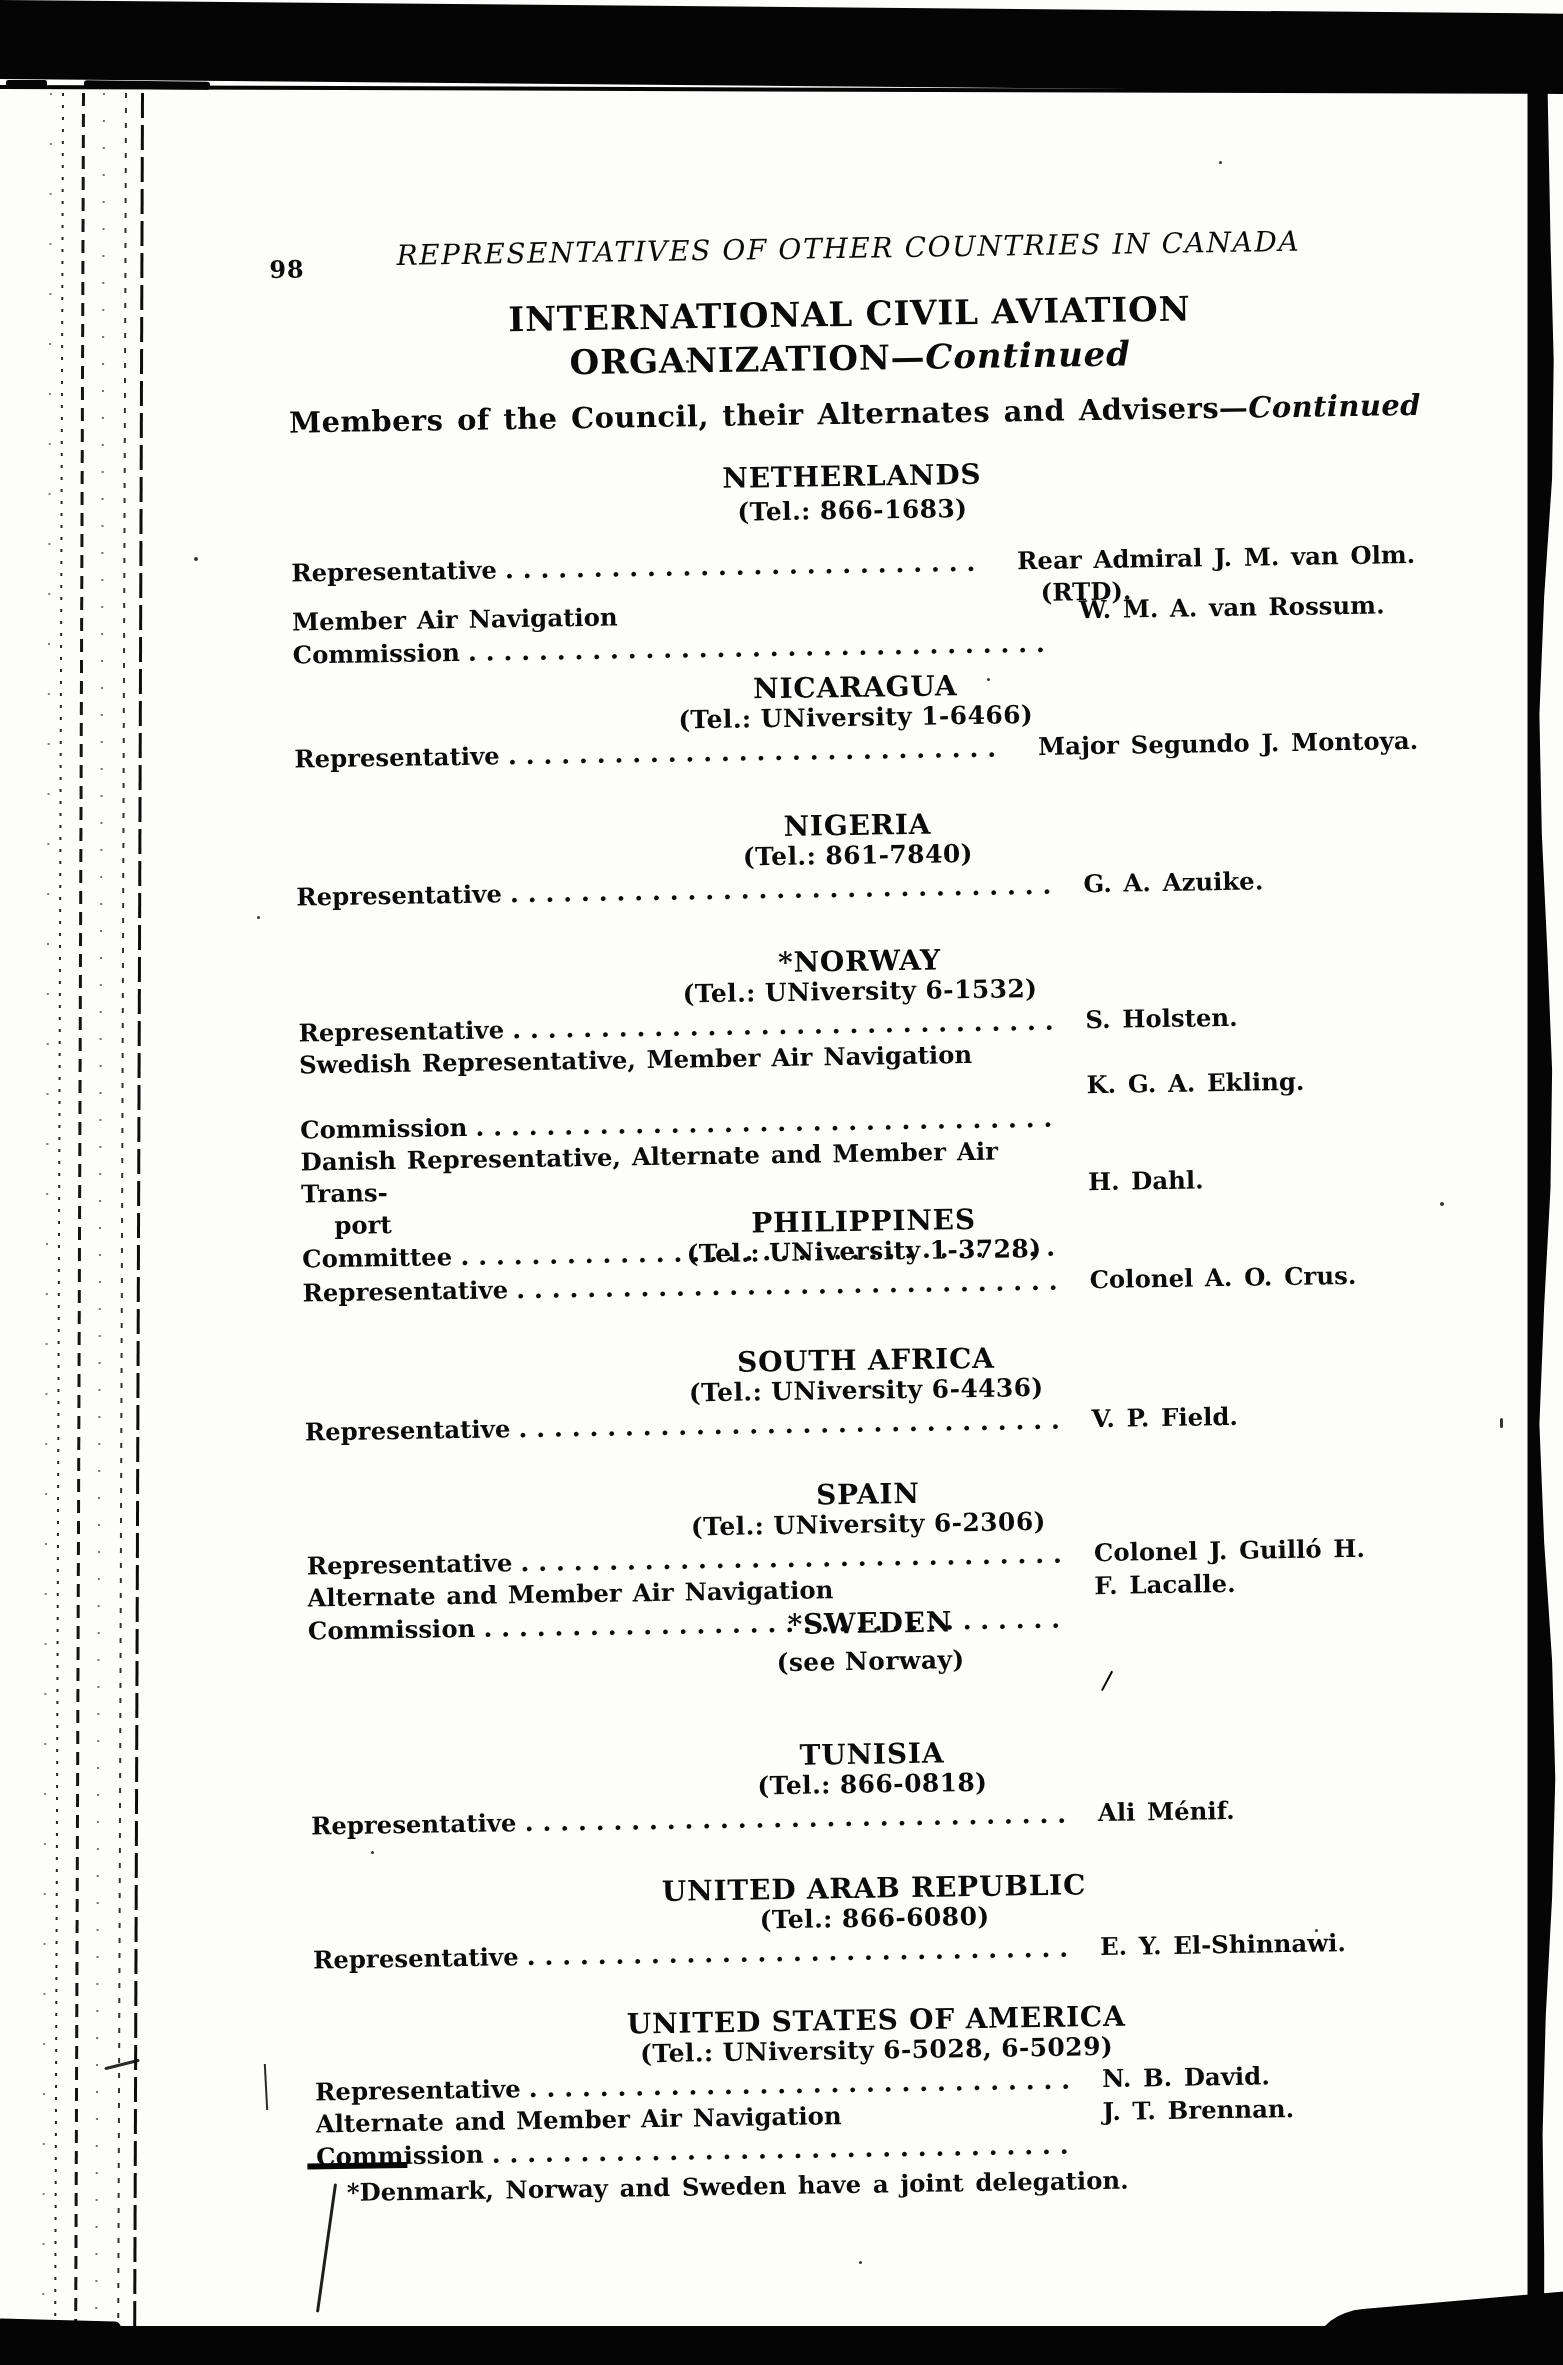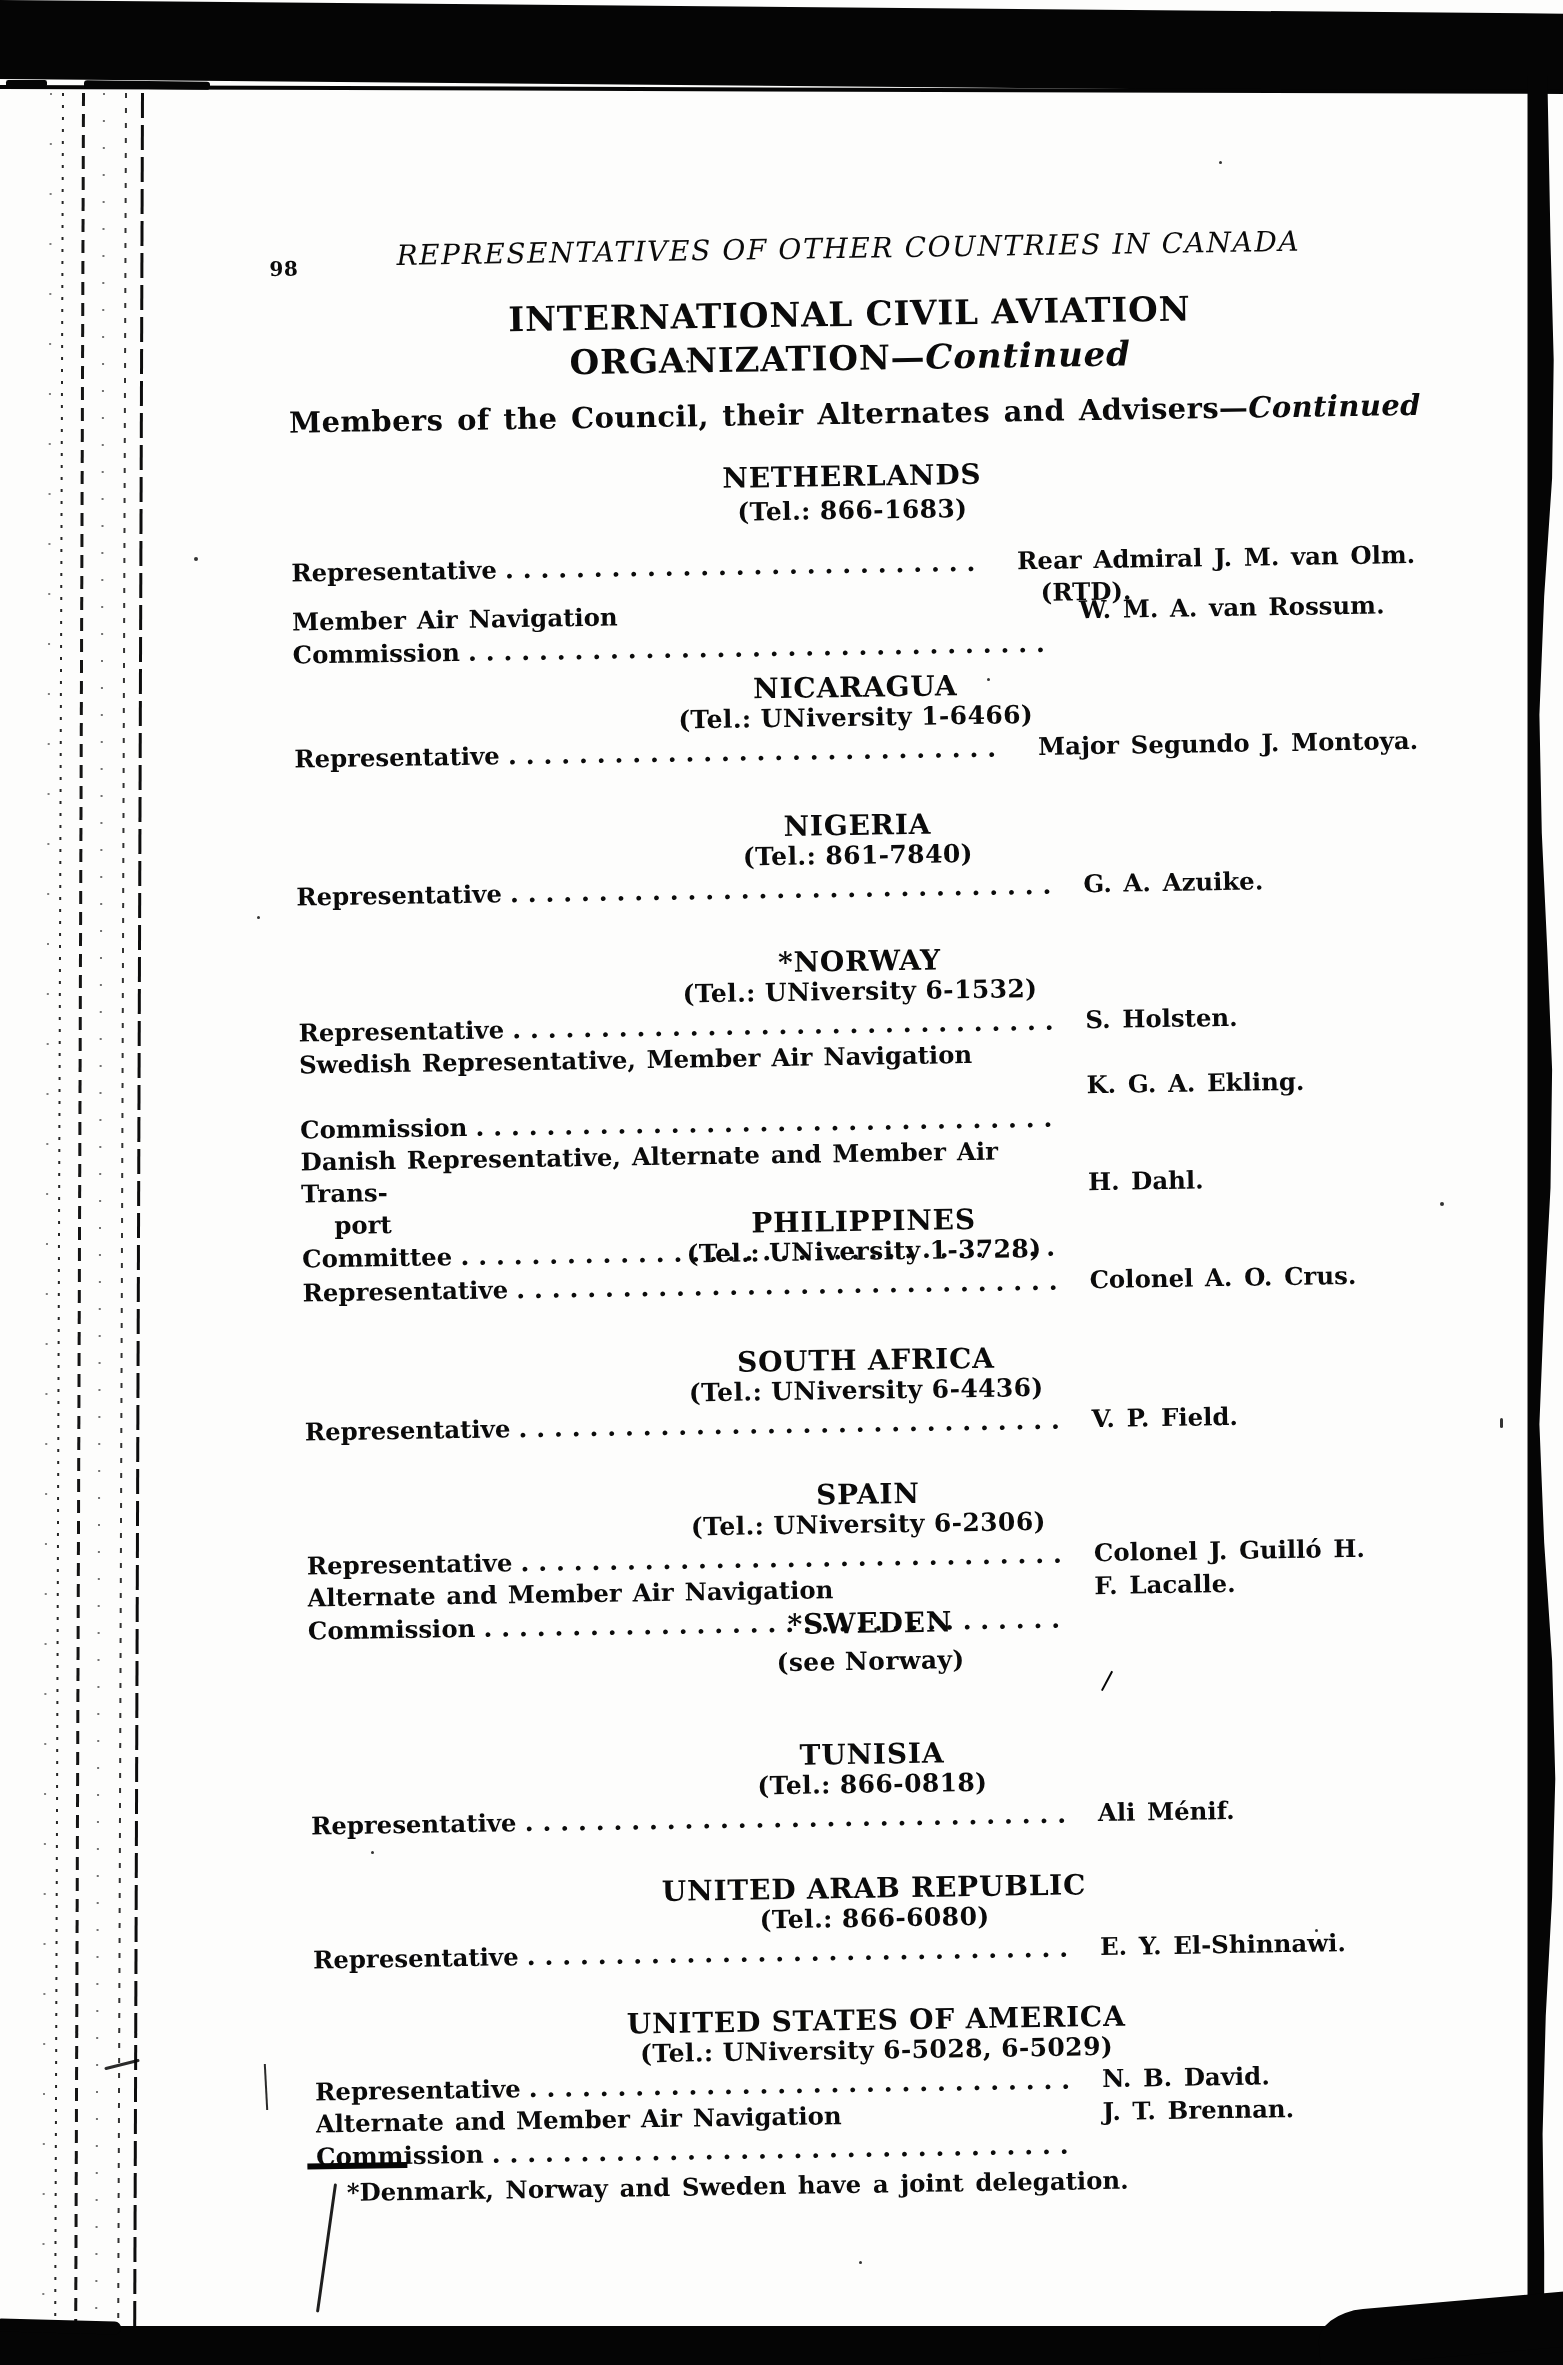--- a/index.html
+++ b/index.html
@@ -36,21 +36,21 @@
   #slash-mark { left:1106px; top:1670px; width:2.4px; height:22px; transform:rotate(28deg); }
   #hook-mark { left:104px; top:2063px; width:36px; height:3.2px; transform:rotate(-14deg); border-radius:1.6px; opacity:.85; }
 
   .speck { position:absolute; width:3.2px; height:3.2px; background:#000; border-radius:50%; opacity:.8; }
 
   
   #page-rotate { position:absolute; left:0; top:0; width:1564px; height:2366px;
                  transform:rotate(-0.9deg); transform-origin:781px 1183px; }
   #text-col { position:absolute; left:301px; top:0; width:1124px; height:2366px; }
 
-  #page-num { position:absolute; left:-17.3px; top:244px; font-size:20px; font-weight:bold; line-height:35px; letter-spacing:0.8px; }
+  #page-num { position:absolute; left:-17.3px; top:244px; font-size:24px; font-weight:bold; line-height:35px; letter-spacing:0.8px; }
   #running-header { position:absolute; left:0; top:232px; width:100%; text-align:center; white-space:nowrap;
                     font-style:italic; font-size:28px; line-height:35px; letter-spacing:1.6px; }
   #title-1 { position:absolute; left:0; top:296px; width:100%; text-align:center; white-space:nowrap;
              font-size:34px; font-weight:bold; line-height:39px; letter-spacing:0.8px; }
   #title-2 { position:absolute; left:0; top:340px; width:100%; text-align:center; white-space:nowrap;
              font-size:34px; font-weight:bold; line-height:39px; letter-spacing:0.8px; }
   #subtitle { position:absolute; left:0; top:397px; width:100%; text-align:center; white-space:nowrap;
               font-size:29px; font-weight:bold; line-height:36px; letter-spacing:0.4px; word-spacing:3.2px; }
   .it { font-style:italic; }
 

